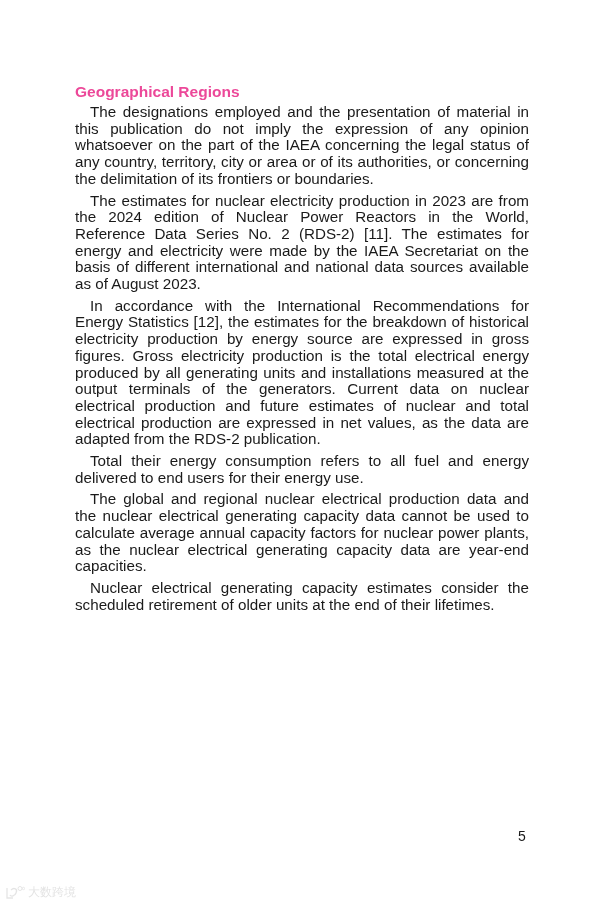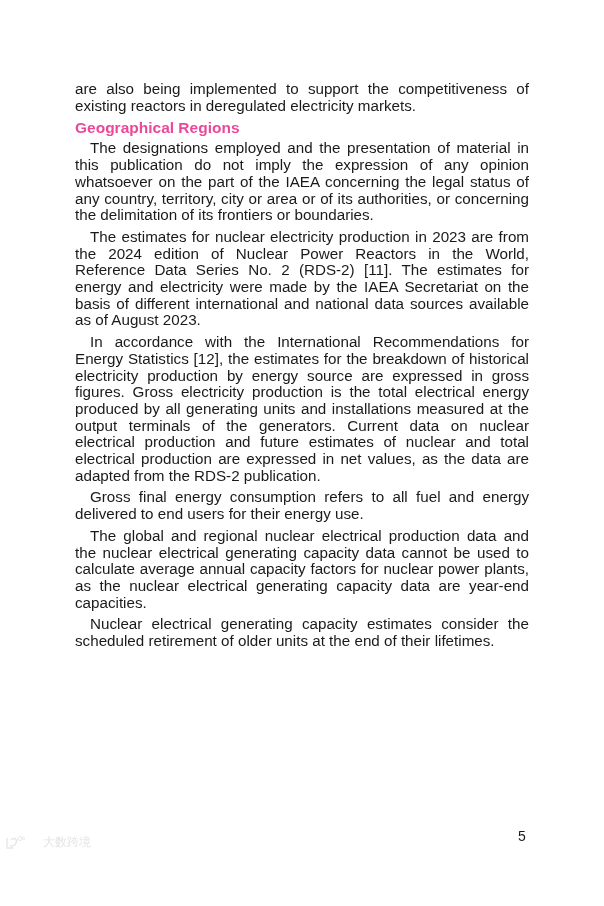--- a/index.html
+++ b/index.html
@@ -41,53 +41,52 @@
     .page-number {
       position: absolute;
       left: 518px;
       top: 828px;
       font-size: 14px;
       color: #1a1a1a;
     }
     .watermark {
       position: absolute;
       left: 5px;
-      top: 834px;
+      top: 884px;
       display: flex;
       align-items: center;
-      gap: 18px;
+      gap: 3px;
       opacity: 0.35;
       color: #9a9a9a;
     }
     .watermark-logo {
       width: 20px;
       height: 15px;
     }
     .watermark-text {
       font-family: "DejaVu Sans", sans-serif;
       font-size: 12px;
       letter-spacing: 0px;
       color: #b0b0b0;
     }
   </style>
 </head>
 <body>
 
 <div class="page">
-  <p>are also being implemented to support the competitiveness of existing reactors in deregulated electricity markets.</p>
 
   <section>
     <h2>Geographical Regions</h2>
     <p class="indent">The designations employed and the presentation of material in this publication do not imply the expression of any opinion whatsoever on the part of the IAEA concerning the legal status of any country, territory, city or area or of its authorities, or concerning the delimitation of its frontiers or boundaries.</p>
   </section>
 
   <section>
     <p class="indent">The estimates for nuclear electricity production in 2023 are from the 2024 edition of Nuclear Power Reactors in the World, Reference Data Series No. 2 (RDS-2) [11]. The estimates for energy and electricity were made by the IAEA Secretariat on the basis of different international and national data sources available as of August 2023.</p>
     <p class="indent">In accordance with the International Recommendations for Energy Statistics [12], the estimates for the breakdown of historical electricity production by energy source are expressed in gross figures. Gross electricity production is the total electrical energy produced by all generating units and installations measured at the output terminals of the generators. Current data on nuclear electrical production and future estimates of nuclear and total electrical production are expressed in net values, as the data are adapted from the RDS-2 publication.</p>
-    <p class="indent">Gross final energy consumption refers to all fuel and energy delivered to end users for their energy use.</p>
+    <p class="indent">Total their energy consumption refers to all fuel and energy delivered to end users for their energy use.</p>
     <p class="indent">The global and regional nuclear electrical production data and the nuclear electrical generating capacity data cannot be used to calculate average annual capacity factors for nuclear power plants, as the nuclear electrical generating capacity data are year-end capacities.</p>
     <p class="indent">Nuclear electrical generating capacity estimates consider the scheduled retirement of older units at the end of their lifetimes.</p>
   </section>
 </div>
 
 <div class="page-number">5</div>
 
 <div class="watermark">
   <svg class="watermark-logo" viewBox="0 0 20 15">
     <path d="M2 3 L2 13 L8 13" fill="none" stroke="#b5b5b5" stroke-width="1.3"></path>

